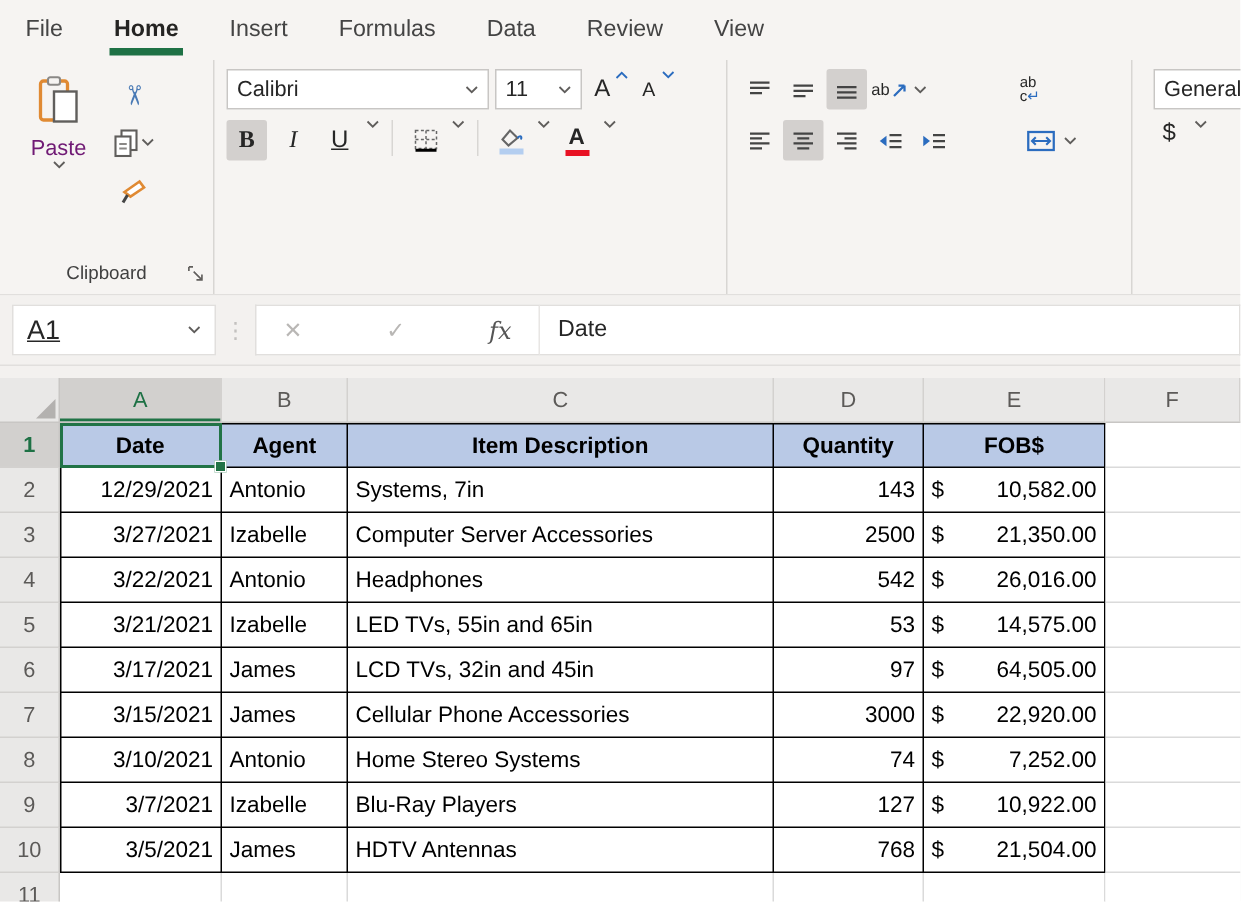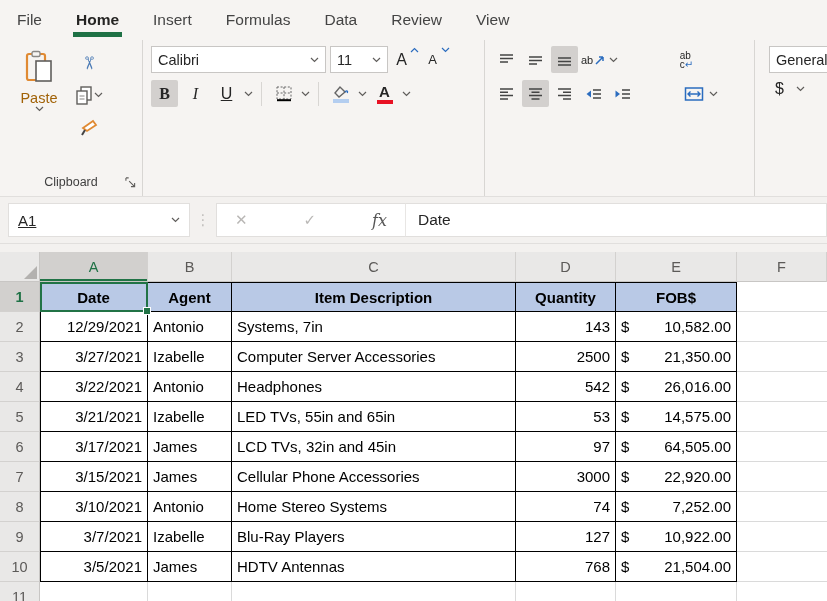--- a/index.html
+++ b/index.html
@@ -19,28 +19,28 @@
   .group-footer { height:28px; display:flex; align-items:center; justify-content:center; font-size:12.5px; color:#404040; position:relative; }
   .launcher { position:absolute; right:5px; bottom:7px; width:14px; height:14px; display:flex; align-items:center; justify-content:center; }
   .launcher svg { width:11px; height:11px; stroke:#605e5c; stroke-width:1.2; fill:none; }
 
   .chev { width:9px; height:6px; fill:none; stroke:#605e5c; stroke-width:1.2; }
   .chev.blue { stroke:#2b6cbf; }
 
   
   .g-clip .group-body { display:flex; gap:4px; }
   .paste-btn { width:62px; display:flex; flex-direction:column; align-items:center; padding-top:4px; }
-  .paste-btn .plabel { font-size:14.5px; color:#a16207; margin-top:2px; }
+  .paste-btn .plabel { font-size:14.5px; color:#701a75; margin-top:2px; }
   .clip-col { display:flex; flex-direction:column; gap:6px; padding-top:4px; }
   .smallbtn { height:26px; min-width:26px; display:flex; align-items:center; justify-content:center; border-radius:2px; }
   .scissors { font-size:18px; color:#4a7ab5; transform:rotate(90deg); display:inline-block; }
 
   
   .g-font .group-body { display:flex; flex-direction:column; gap:7px; }
-  .fontrow { display:flex; align-items:center; gap:4px; }
+  .fontrow { display:flex; align-items:flex-start; gap:4px; }
   .combo { background:#fff; border:1px solid #c8c6c4; height:27px; display:flex; align-items:center; padding:0 6px; font-size:14.5px; color:#262626; }
   .combo .chev { margin-left:auto; }
   .combo.name { width:175px; }
   .combo.size { width:58px; }
   .rbtn { height:27px; min-width:27px; display:flex; align-items:center; justify-content:center; border-radius:2px; color:#262626; font-size:16px; }
   .rbtn.pressed { background:#d3d0ce; }
   .bold-b { font-weight:bold; font-family:"Liberation Serif","DejaVu Serif",serif; }
   .ital-i { font-style:italic; font-family:"Liberation Serif","DejaVu Serif",serif; }
   .und-u { text-decoration:underline; }
   .a-up { font-size:16px; position:relative; padding-right:8px; }
@@ -63,21 +63,21 @@
 
   
   .g-num { border-right:none; }
   .g-num .group-body { display:flex; flex-direction:column; gap:7px; padding-left:14px; }
   .combo.general { width:120px; }
   .dollar { font-size:16px; color:#262626; }
 
   
   .fbar { height:47px; background:#f3f1ef; display:flex; align-items:center; padding:0 0 0 8px; border-bottom:1px solid #e1dfdd; }
   .whitebox { background:#fff; border:1px solid #e1dfdd; height:34px; display:flex; align-items:center; }
-  .namebox { width:182px; padding:0 9px; font-size:15px; color:#262626;text-decoration:underline; }
+  .namebox { width:136px; padding:0 9px; font-size:18px; color:#262626;text-decoration:underline; }
   .namebox .chev { margin-left:auto; }
   .dots { width:26px; text-align:center; color:#c3c1bf; font-size:15px; letter-spacing:0; }
   .fxbox { width:190px; padding:0 18px; justify-content:space-between; border-right:1px solid #e8e6e4; }
   .fxbox .cx, .fxbox .ck { color:#b9b7b5; font-size:15px; }
   .fx { font-family:"DejaVu Serif","Liberation Serif",serif; font-style:italic; font-size:16px; color:#555; }
   .finput { flex:1; border-left:none; padding:0 12px; font-size:15.5px; color:#262626; }
 
   
   .sheetwrap { height:357px; background:#f3f1ef; padding-top:8px; }
   .sheet { background:#fff; font-size:15px; color:#000; }

